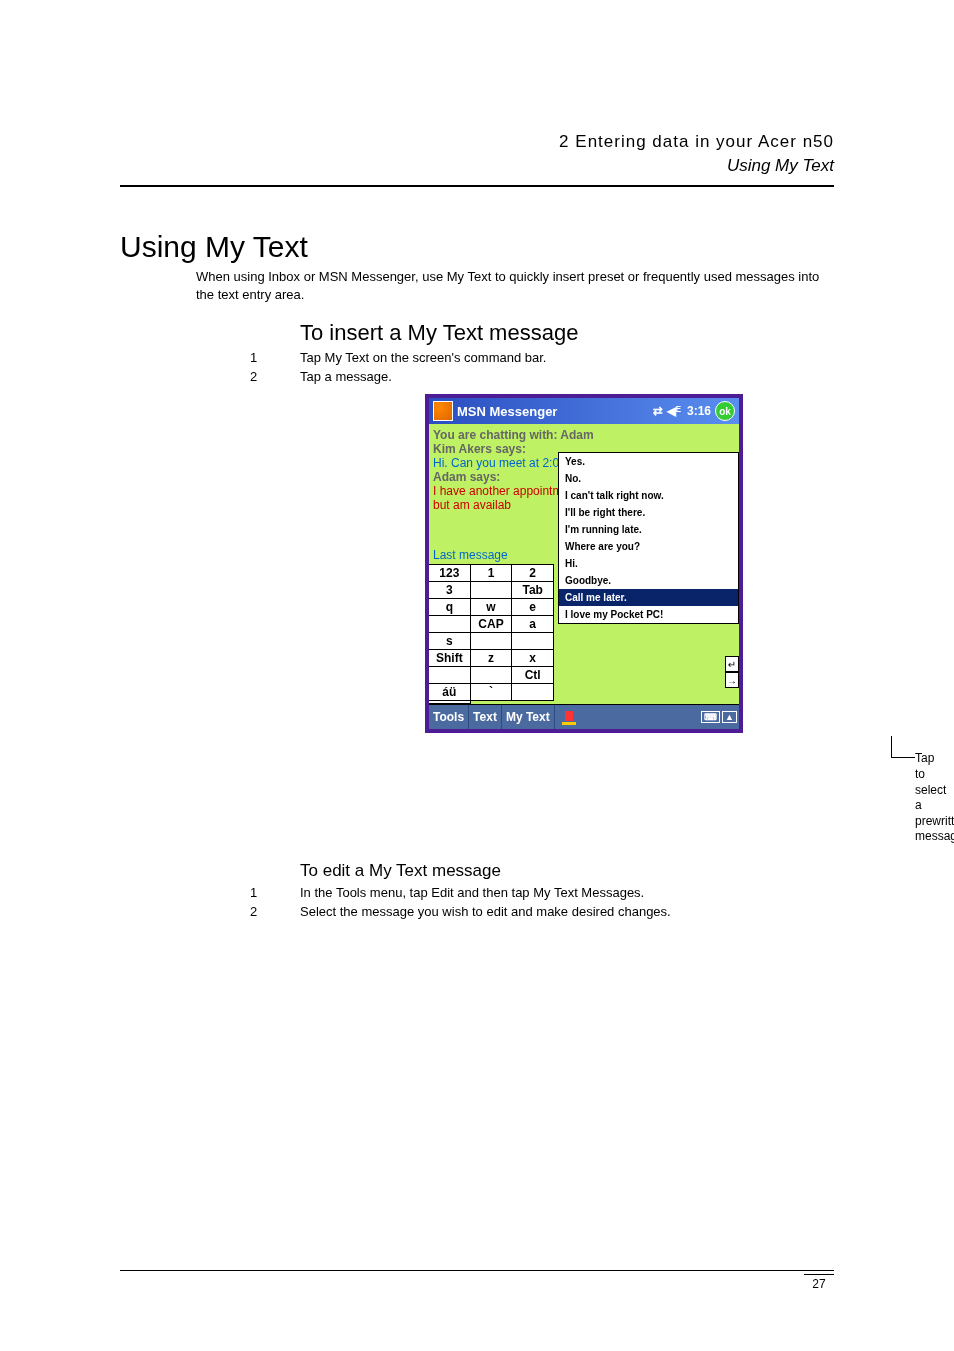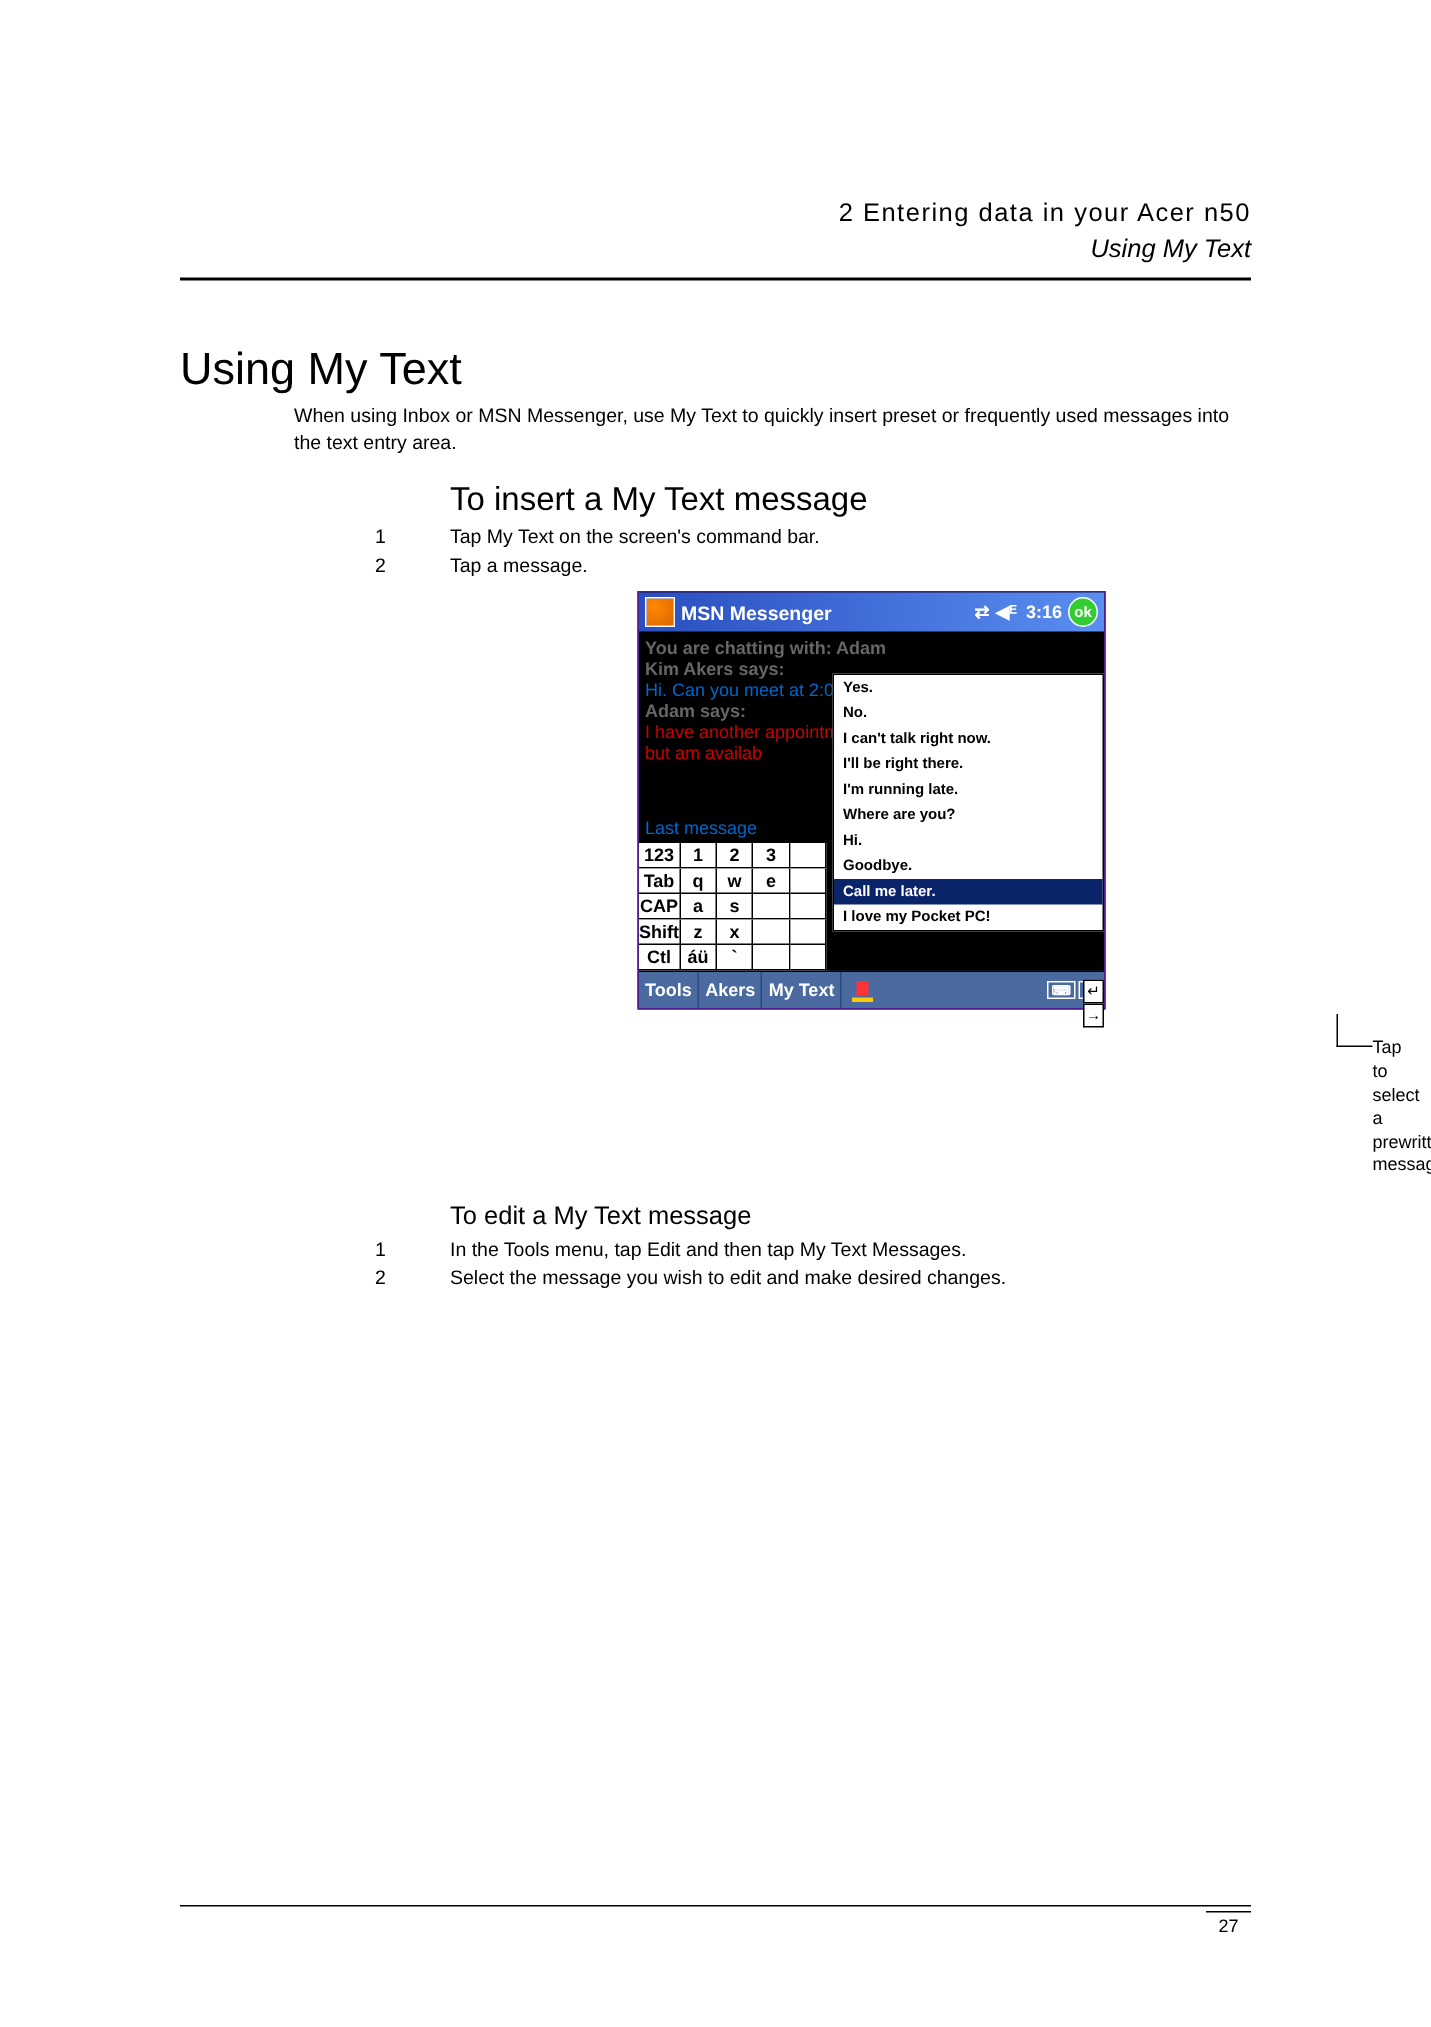--- a/index.html
+++ b/index.html
@@ -74,23 +74,23 @@
     width: 50px;
     flex: none;
   }
   .screenshot-wrap {
     margin: 10px 0 0 305px;
   }
   .ppc {
     width: 310px;
     font-family: Tahoma, Verdana, sans-serif;
     font-size: 12px;
-    border: 1px solid #4c1d95;
+    border: 4px solid #4c1d95;
     position: relative;
-    background: #000000;
+    background: #bef264;
   }
   .ppc-title {
     background: linear-gradient(to right, #2a4ec0, #5a8ef0);
     color: #fff;
     display: flex;
     align-items: center;
     height: 26px;
     padding: 0 4px;
     font-weight: bold;
     font-size: 13px;
@@ -122,21 +122,21 @@
   }
   .chat-area .hdr { color: #666; font-weight: bold; }
   .chat-area .msg-blue { color: #06c; }
   .chat-area .msg-red { color: #c00; }
   .last-msg {
     color: #06c;
     padding: 2px 4px;
   }
   .kbd {
     display: grid;
-    grid-template-columns: repeat(5, 1fr);
+    grid-template-columns: repeat(3, 1fr);
     font-size: 12px;
     font-weight: bold;
     border-top: 1px solid #000;
     width: 125px;
   }
   .kbd div {
     border-right: 1px solid #000;
     border-bottom: 1px solid #000;
     text-align: center;
     padding: 1px 0;
@@ -375,21 +375,21 @@
             <div>▼</div>
           </div>
           <div class="enter-keys">
             <div>↵</div>
             <div>→</div>
           </div>
         </div>
 
         <div class="bottom-bar">
           <span class="bb-item">Tools</span>
-          <span class="bb-item">Akers</span>
+          <span class="bb-item">Text</span>
           <span class="bb-item">My Text</span>
           <span class="bb-icon"></span>
           <span class="spacer"></span>
           <span class="bb-kbd">⌨</span>
           <span class="bb-kbd">▲</span>
         </div>
       </div>
 
       <div style="height:18px"></div>
       <div class="annotation">

